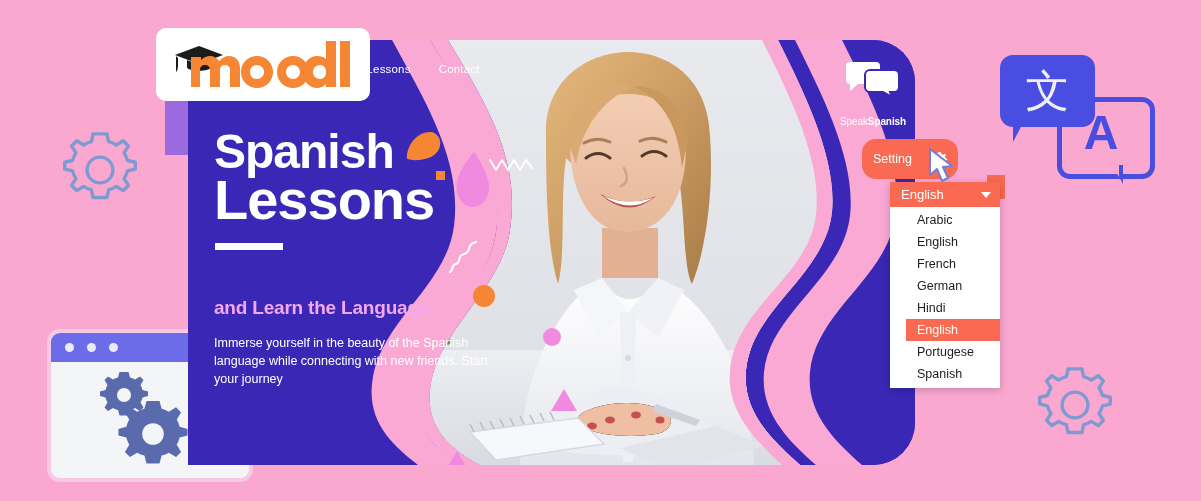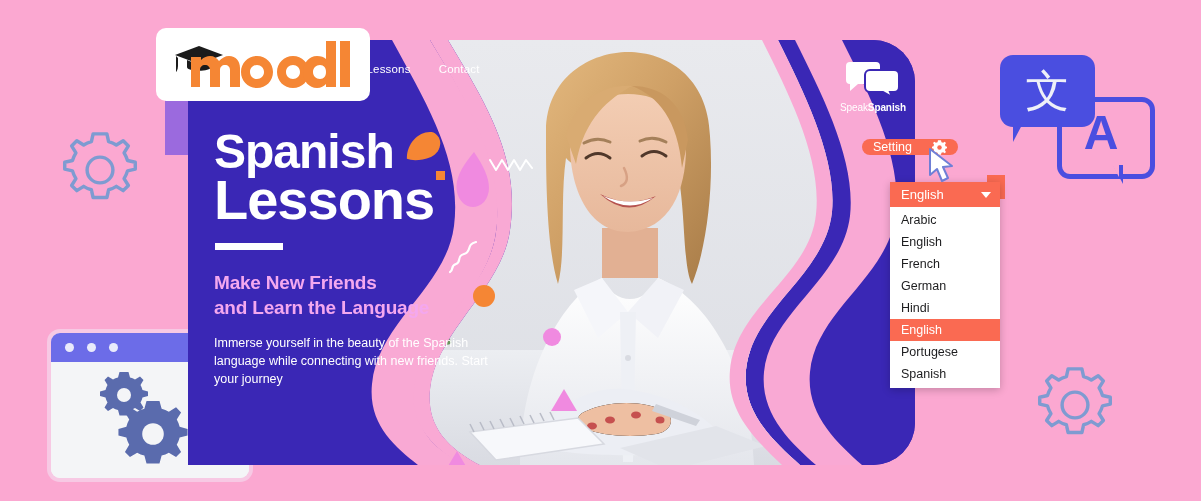--- a/index.html
+++ b/index.html
@@ -56,46 +56,46 @@
   .hero-text{position:absolute;left:214px;top:130px;z-index:8;width:420px;}
   .h1{color:#ffffff;font-weight:bold;line-height:.92;letter-spacing:-1px;}
   .h1 .l1{font-size:48px;display:block;}
   .h1 .l2{font-size:56px;display:block;}
   .rule{width:68px;height:7px;background:#ffffff;margin:17px 0 20px 1px;}
   .h2{color:#f4a8ef;font-size:19px;font-weight:bold;line-height:1.32;letter-spacing:-.2px;}
   .body-copy{color:#ffffff;font-size:12.5px;line-height:1.45;margin-top:14px;max-width:300px;}
 
   
   .ss{position:absolute;left:838px;top:58px;width:70px;height:62px;z-index:9;text-align:center;}
-  .ss-label{color:#fff;font-size:10px;margin-top:2px;letter-spacing:-.1px;}
+  .ss-label{color:#fff;font-size:10px;margin-top:16px;letter-spacing:-.1px;}
   .ss-label b{font-weight:bold;}
 
   
   .setting-pill{
-    position:absolute;left:862px;top:139px;height:16px;z-index:40;
+    position:absolute;left:862px;top:139px;height:24px;z-index:40;
     background:#fa6a52;border-radius:14px;display:flex;align-items:center;
-    gap:20px;padding:0 11px;cursor:pointer;
+    gap:20px;padding:8px 11px;cursor:pointer;
   }
   .setting-label{color:#ffffff;font-size:12.5px;}
 
   
   .cursor{position:absolute;left:928px;top:148px;z-index:60;pointer-events:none;}
 
   
   .dropdown{
     position:absolute;left:890px;top:182px;width:110px;z-index:50;
     background:#c4b5fd;box-shadow:0 2px 8px rgba(0,0,0,.22);
   }
   .dd-header{
     background:#fa6a52;color:#ffffff;font-size:13px;height:25px;
     display:flex;align-items:center;justify-content:space-between;
     padding:0 9px 0 11px;cursor:pointer;
   }
   .dd-caret{width:0;height:0;border-left:5px solid transparent;border-right:5px solid transparent;border-top:6px solid #ffffff;}
-  .dd-list{background:#ffffff;padding:2px 0 3px 0;}
+  .dd-list{background:#ffffff;padding:2px 0 3px 16px;}
   .dd-item{font-size:12.5px;color:#1d1d1f;height:22px;line-height:22px;padding-left:11px;cursor:pointer;white-space:nowrap;}
   .dd-item.selected{background:#fa6a52;color:#ffffff;}
 
   
   .shape{position:absolute;z-index:6;}
 </style>
 </head>
 <body>
 
 <div class="stage">
@@ -326,21 +326,21 @@
     </svg>
   </div>
 
   <div class="hero-text">
     <div class="h1">
       <span class="l1">Spanish</span>
       <span class="l2">Lessons</span>
     </div>
     <div class="rule"></div>
     <div class="h2">
-      <span>Make New Friends</span><br>
+      <br>
       <span>and Learn the Language</span>
     </div>
     <div class="body-copy">Immerse yourself in the beauty of the Spanish language while connecting with new friends. Start your journey</div>
   </div>
 
   <div class="ss">
     <svg width="54" height="38" viewBox="0 0 54 38">
       <path d="M4 4 h26 a4 4 0 0 1 4 4 v14 a4 4 0 0 1 -4 4 h-18 l-8 7 v-7 a4 4 0 0 1 -4 -4 v-14 a4 4 0 0 1 4 -4 z" fill="#ffffff"></path>
       <path d="M24 12 h24 a5 5 0 0 1 5 5 v12 a5 5 0 0 1 -5 5 h-4 l2 5 -9 -5 h-13 a5 5 0 0 1 -5 -5 v-12 a5 5 0 0 1 5 -5 z" fill="#ffffff" stroke="#3a27b5" stroke-width="2"></path>
     </svg>

